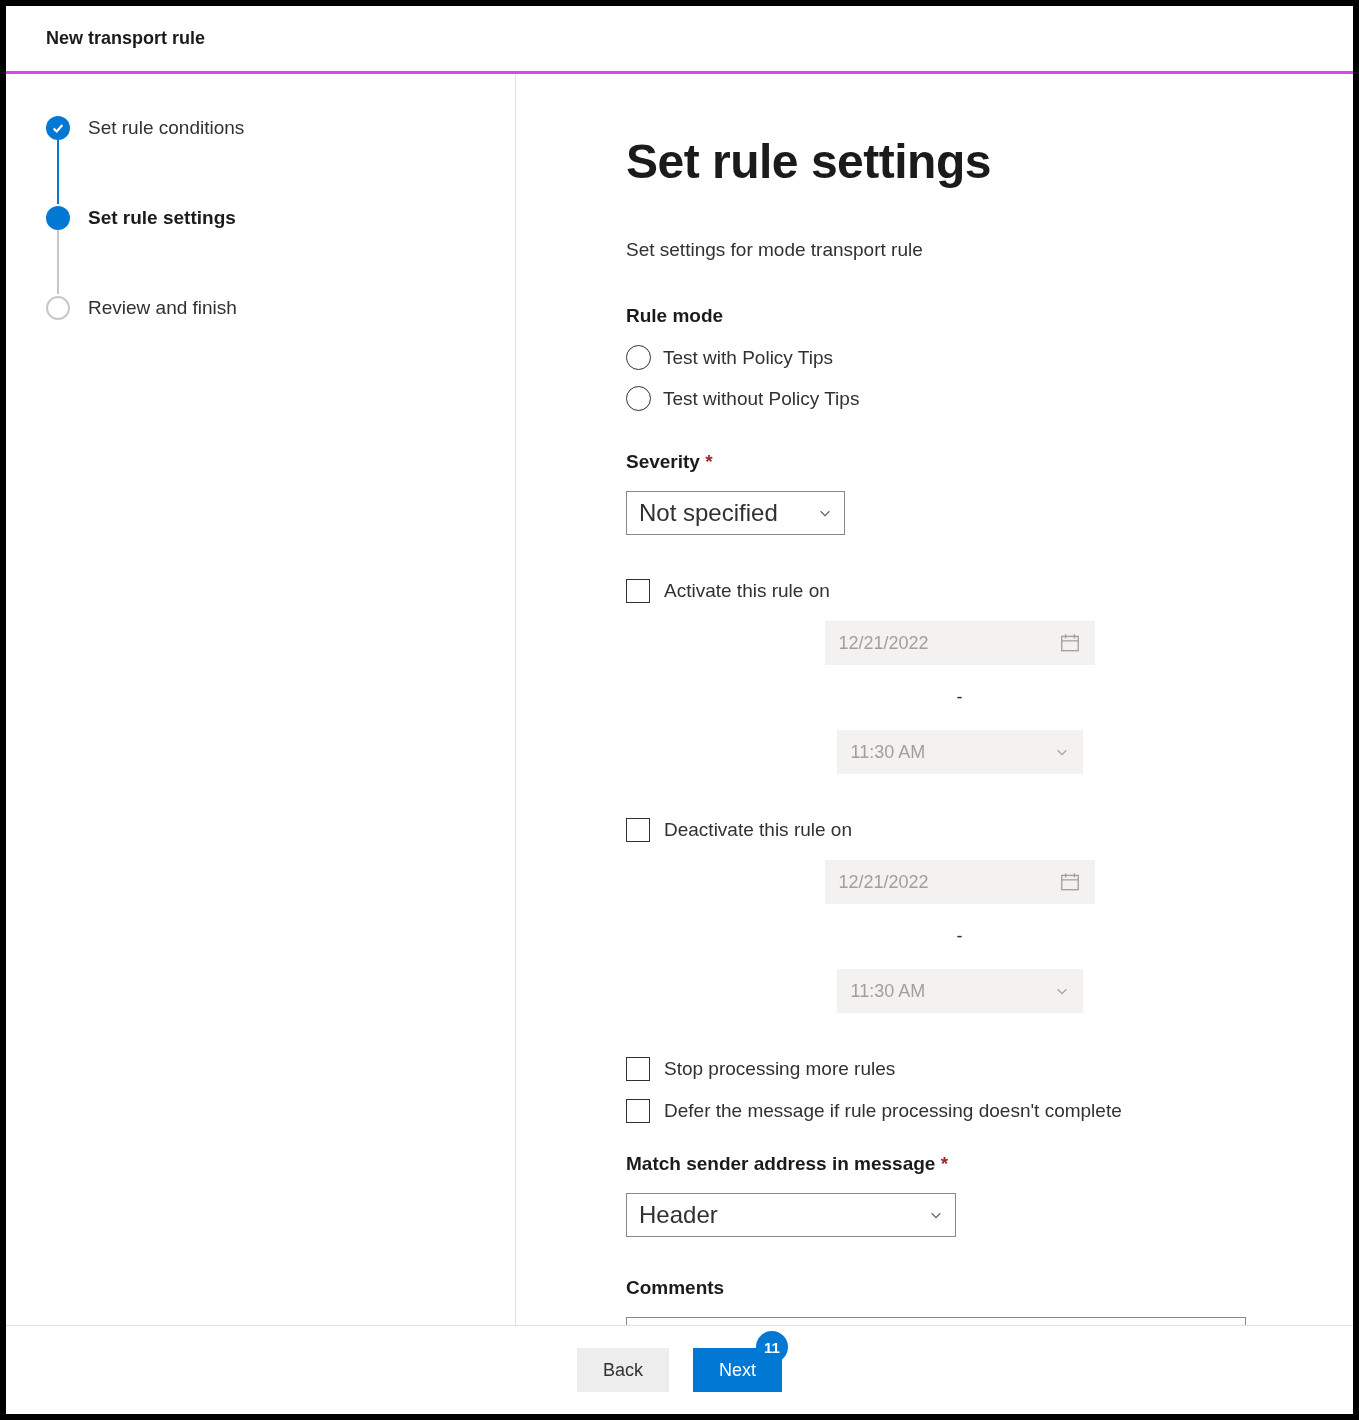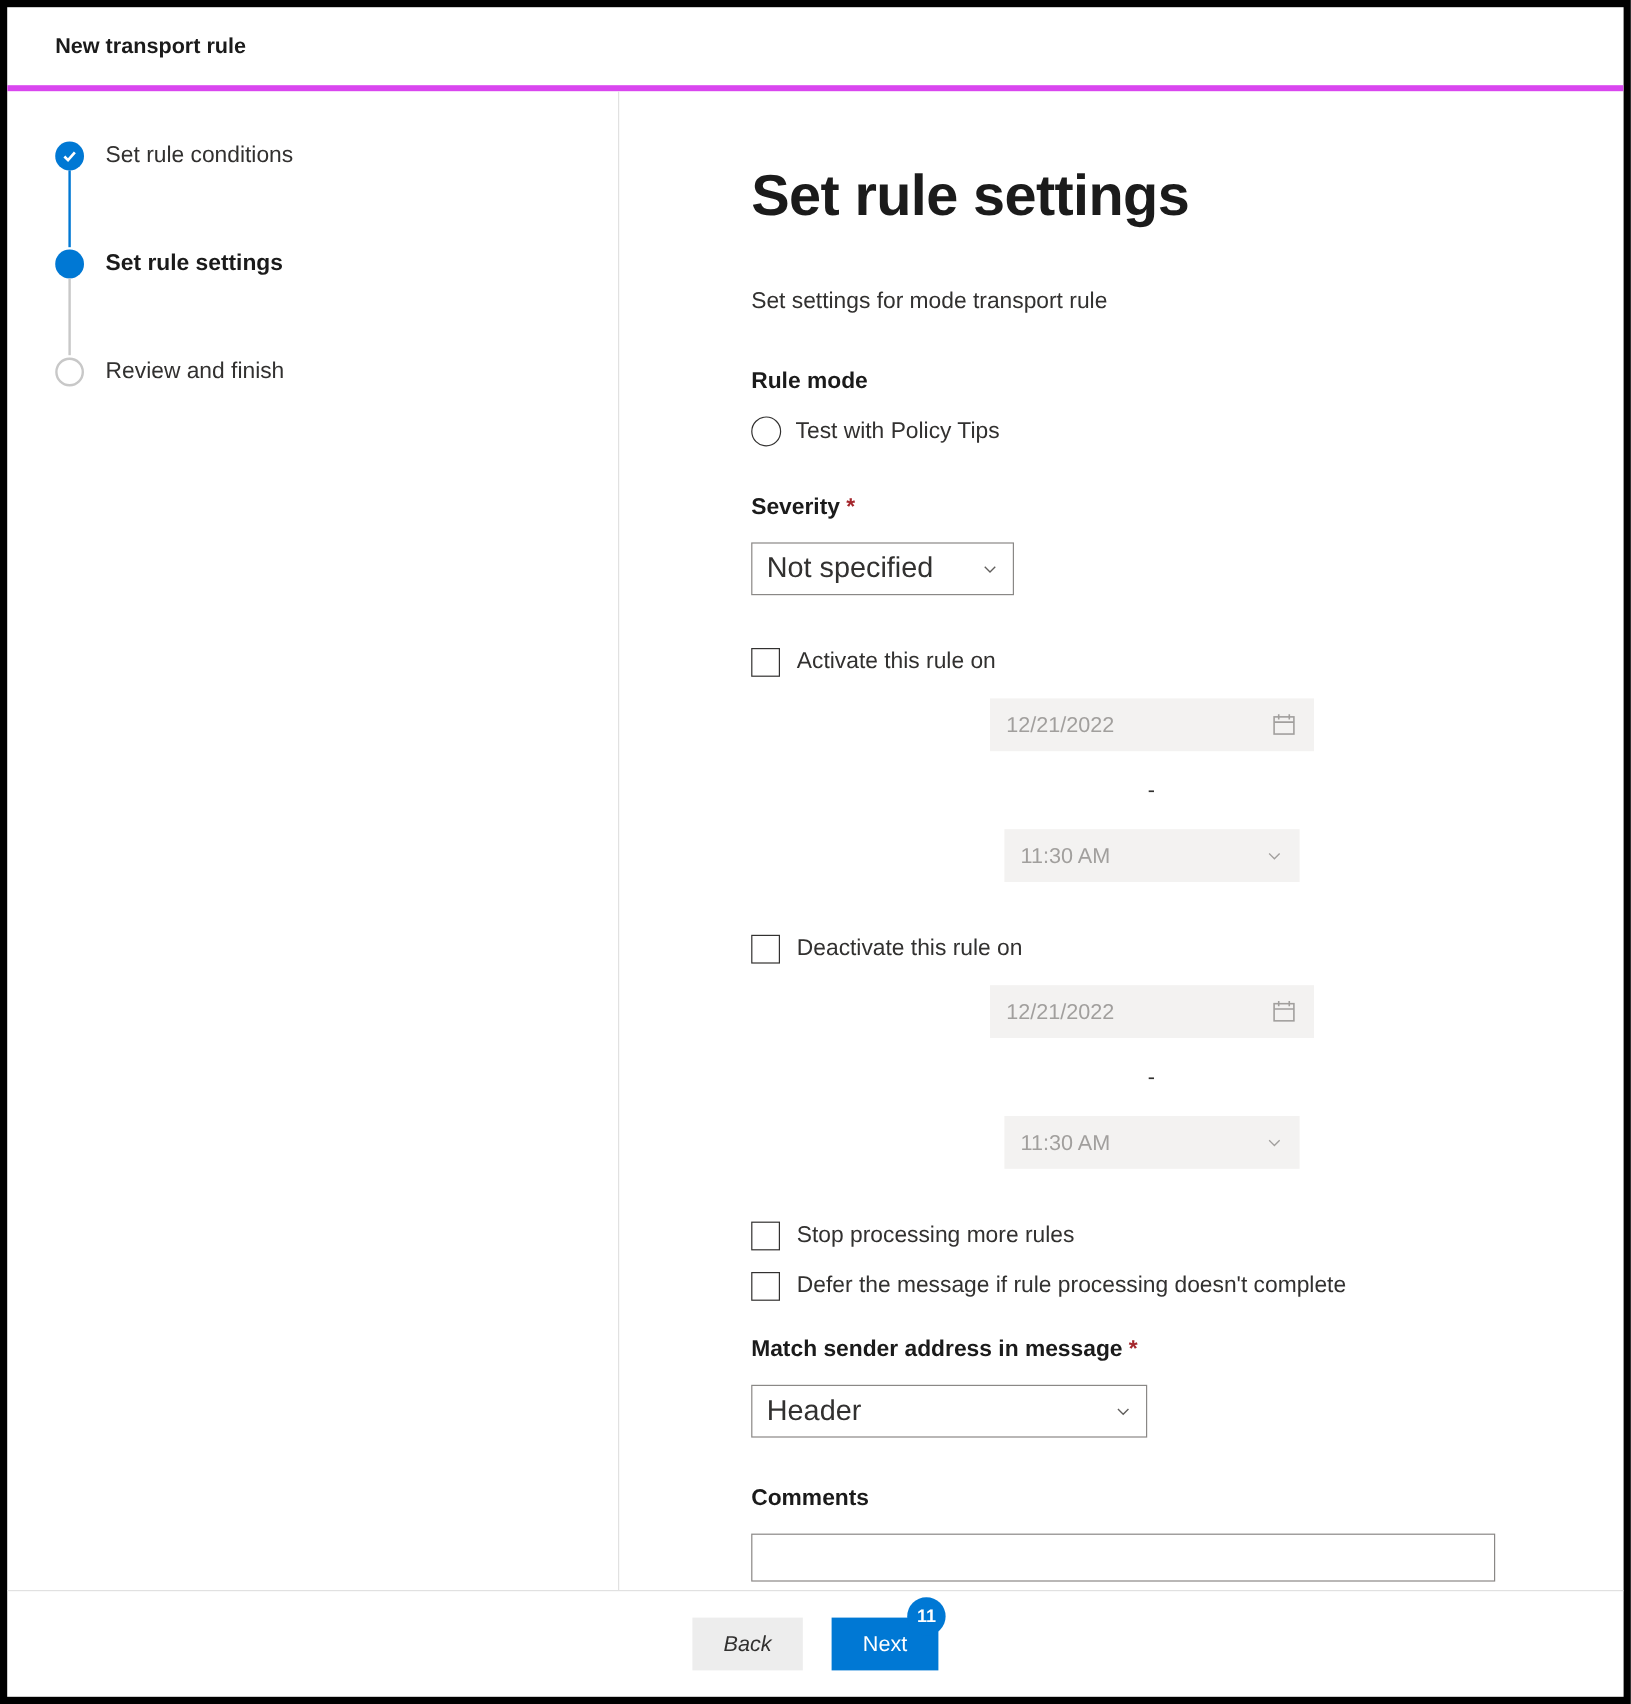--- a/index.html
+++ b/index.html
@@ -9,21 +9,21 @@
     background: #fff;
     border: 6px solid #000;
     width: 1359px;
     height: 1420px;
     display: flex;
     flex-direction: column;
     overflow: hidden;
   }
   .header {
     padding: 22px 40px;
-    border-bottom: 5px solid #d946ef;
+    border-bottom: 3px solid #d946ef;
     font-weight: 600;
     font-size: 18px;
     color: #1b1b1b;
   }
   .body {
     flex: 1;
     display: flex;
     overflow: hidden;
   }
   .sidebar {
@@ -170,21 +170,21 @@
     position: relative;
   }
   .btn {
     height: 44px;
     padding: 0 26px;
     font-size: 18px;
     border: none;
     cursor: pointer;
     font-family: inherit;
   }
-  .btn-secondary { background: #ededed; color: #323130; font-style: italic; }
+  .btn-secondary { background: #ededed; color: #323130; }
   .btn-primary { background: #0078d4; color: #fff; position: relative; }
   .badge {
     position: absolute;
     top: -17px;
     right: -6px;
     width: 32px; height: 32px;
     background: #0078d4;
     color: #fff;
     border-radius: 50%;
     display: flex; align-items: center; justify-content: center;
@@ -231,20 +231,24 @@
   <main class="main">
     <h1 class="page-title">Set rule settings</h1>
     <p class="page-desc">Set settings for mode transport rule</p>
 
     <div class="section-label">Rule mode</div>
     <div class="radio-group">
       <label class="radio-row">
         <span class="radio"></span>
         <span class="radio-label">Test with Policy Tips</span>
       </label>
+      <label class="radio-row">
+        <span class="radio"></span>
+        <span class="radio-label">Test without Policy Tips</span>
+      </label>
     </div>
 
     <div class="section-label">
       <span>Severity</span>
       <span class="req"> *</span>
     </div>
     <div class="select-wrap">
       <span class="select-text">Not specified</span>
       <svg class="chevron" viewBox="0 0 16 16" fill="none" stroke="#605e5c" stroke-width="1.3">
           <path d="M3 6 L8 11 L13 6"></path>

